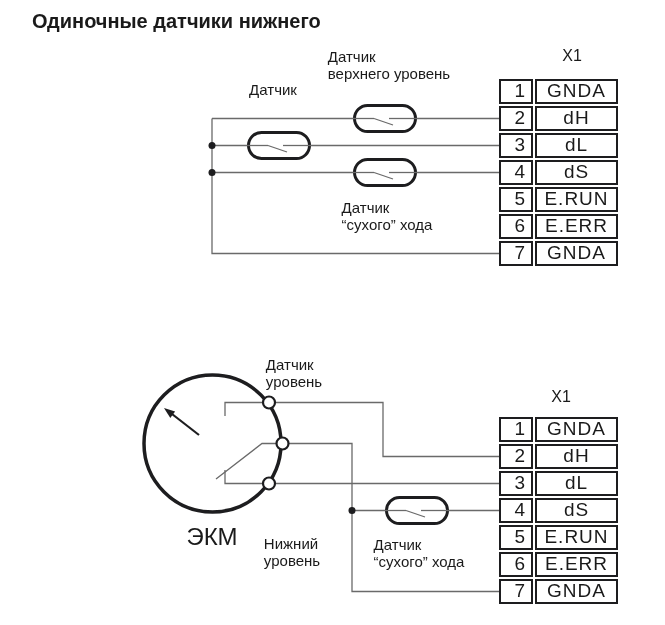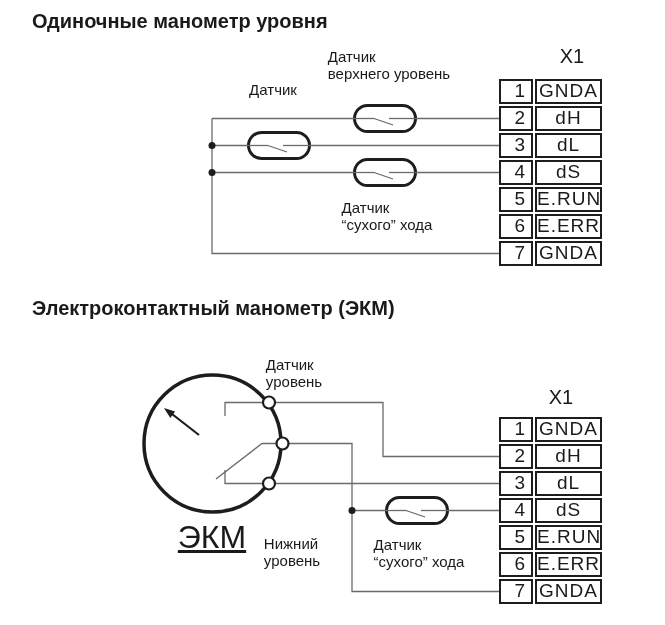--- a/index.html
+++ b/index.html
@@ -16,32 +16,32 @@
   svg .k{stroke:var(--ink); fill:none;}
   svg .pill{stroke:var(--ink); stroke-width:3; fill:#ffffff;}
   svg .dot{fill:var(--ink); stroke:none;}
   svg .contact{fill:#ffffff; stroke:var(--ink); stroke-width:2.2;}
   svg .needle{stroke:var(--ink); stroke-width:2.2; fill:none;}
   svg .needle-head{fill:var(--ink); stroke:none;}
 
   .t{position:absolute; white-space:nowrap; line-height:17px; font-size:15px; color:var(--text);}
   .tc{transform:translateX(-50%); text-align:left;}
   .title{font-size:20px; font-weight:bold; line-height:24px;}
-  .x1t{font-size:20px; line-height:22px;}
-  .gauge-name{font-size:32px; line-height:28px;text-decoration:underline;}
+  .x1t{font-size:16px; line-height:22px;}
+  .gauge-name{font-size:24px; line-height:28px;}
 
   .tblock{position:absolute; width:119px; height:189px;}
   .trow{position:absolute; left:0; width:119px; height:27px;}
   .tcell{
     position:absolute; top:0; box-sizing:border-box; height:25px;
     border:2px solid var(--ink); background:#ffffff;
     font-size:19px; line-height:20px; letter-spacing:1px;
   }
   .tnum{left:0; width:34px; text-align:right; padding-right:5px;}
-  .tname{left:36px; width:67px; text-align:center;}
+  .tname{left:36px; width:83px; text-align:center;}
 </style>
 </head>
 <body>
 
 <div class="stage">
 
   <svg class="layer" width="665" height="625" viewBox="0 0 665 625">
 
     <g>
       <path class="w" d="M212,118.5 H499"></path>
@@ -98,22 +98,21 @@
         <path class="w" d="M406,510.5 L425,517"></path>
         <path class="w" d="M421,510.5 H449"></path>
       </g>
 
       <circle class="contact" cx="269" cy="402.5" r="6"></circle>
       <circle class="contact" cx="282.5" cy="443.5" r="6"></circle>
       <circle class="contact" cx="269" cy="483.5" r="6"></circle>
     </g>
   </svg>
 
-  <div class="t title" style="left:32px; top:9px;">Одиночные манометр уровня</div>
-  <div class="t title" style="left:32px; top:296px;">Электроконтактный манометр (ЭКМ)</div>
+  <div class="t title" style="left:32px; top:9px;">Одиночные датчики нижнего</div>
 
   <div class="t tc" style="left:389px; top:48px;">
     <div>Датчик</div>
     <div>верхнего уровень</div>
   </div>
   <div class="t tc" style="left:273px; top:81px;">
     <div>Датчик</div>
   </div>
   <div class="t tc" style="left:387px; top:199px;">
     <div>Датчик</div>

